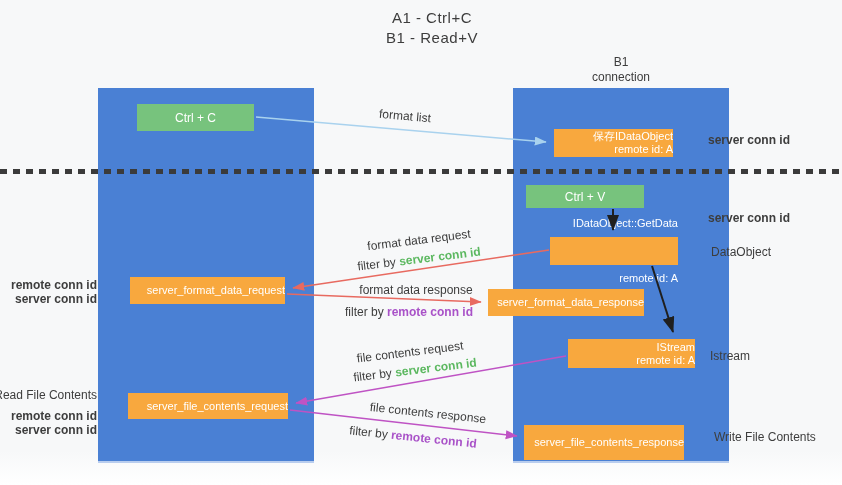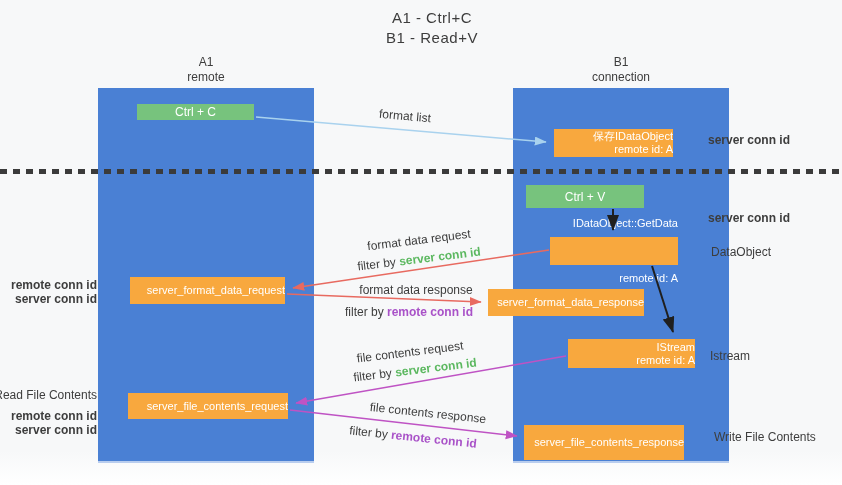--- a/index.html
+++ b/index.html
@@ -32,21 +32,21 @@
     position:absolute;left:0;top:169px;width:842px;height:5px;z-index:5;
     background:repeating-linear-gradient(90deg,var(--c-divider) 0 7px,transparent 7px 13px);
   }
   .node{
     position:absolute;display:flex;flex-direction:column;align-items:center;
     justify-content:center;text-align:center;color:var(--c-box-text);z-index:3;
     white-space:nowrap;
   }
   .green{background:var(--c-box-green);font-size:12px;}
   .orange{background:var(--c-box-orange);font-size:11px;line-height:13px;align-items:flex-end;}
-  #node-ctrl-c{left:137px;top:104px;width:117px;height:16px;}
+  #node-ctrl-c{left:137px;top:104px;width:117px;height:27px;}
   #node-save-ido{left:554px;top:129px;width:119px;height:28px;}
   #node-ctrl-v{left:526px;top:185px;width:118px;height:23px;}
   #node-getdata{left:550px;top:237px;width:128px;height:28px;gap:42px;}
   #node-fmt-req{left:130px;top:277px;width:155px;height:27px;}
   #node-fmt-resp{left:488px;top:289px;width:156px;height:27px;}
   #node-istream{left:568px;top:339px;width:127px;height:29px;}
   #node-file-req{left:128px;top:393px;width:160px;height:26px;}
   #node-file-resp{left:524px;top:425px;width:160px;height:35px;}
   svg.arrows{position:absolute;left:0;top:0;z-index:4;pointer-events:none;}
   .edge-label{
@@ -75,24 +75,20 @@
 </head>
 <body>
 
 <div class="canvas">
 
   <div class="title">
     <div>A1 - Ctrl+C</div>
     <div>B1 - Read+V</div>
   </div>
 
-  <div class="lane-header" id="header-a1">
-    <div>A1</div>
-    <div>remote</div>
-  </div>
   <div class="lane-header" id="header-b1">
     <div>B1</div>
     <div>connection</div>
   </div>
 
   <div class="lane" id="lane-a1"></div>
   <div class="lane" id="lane-b1"></div>
 
   <div class="divider"></div>
 

